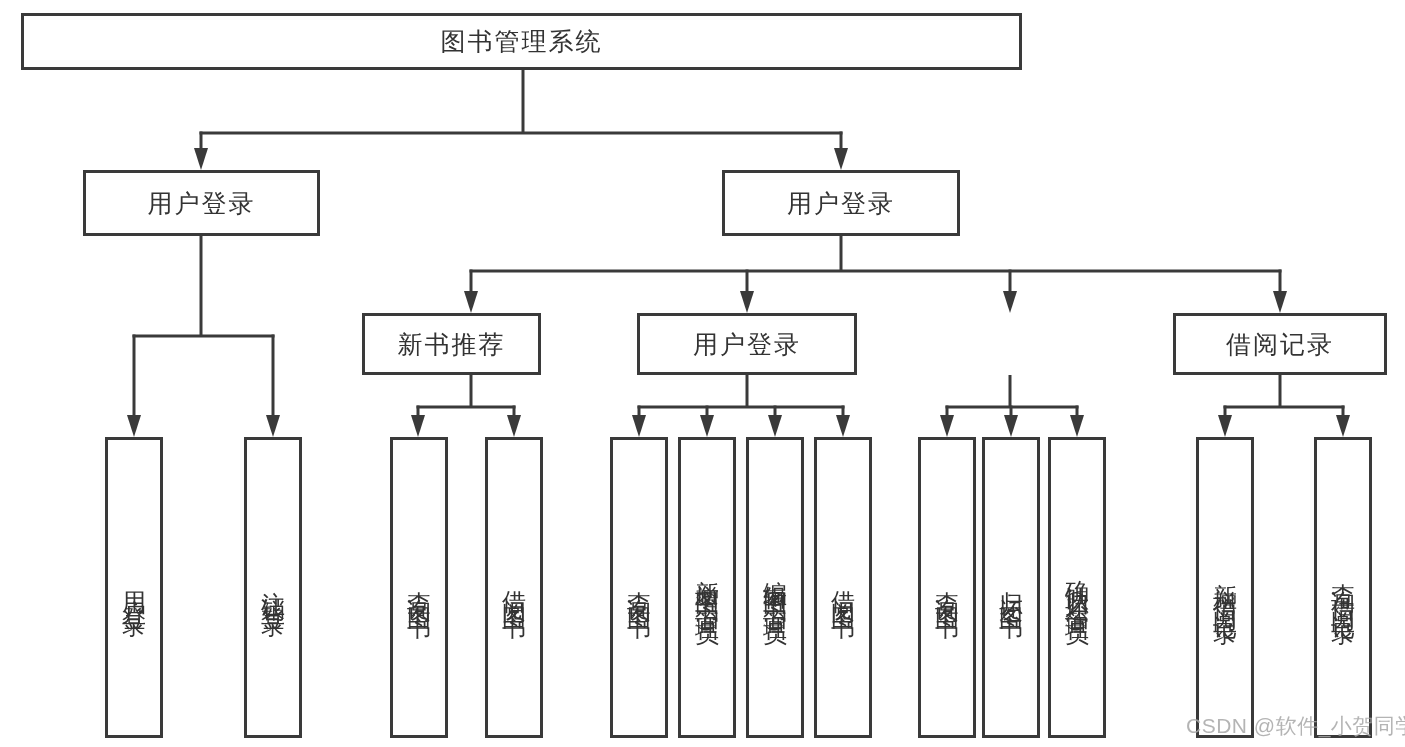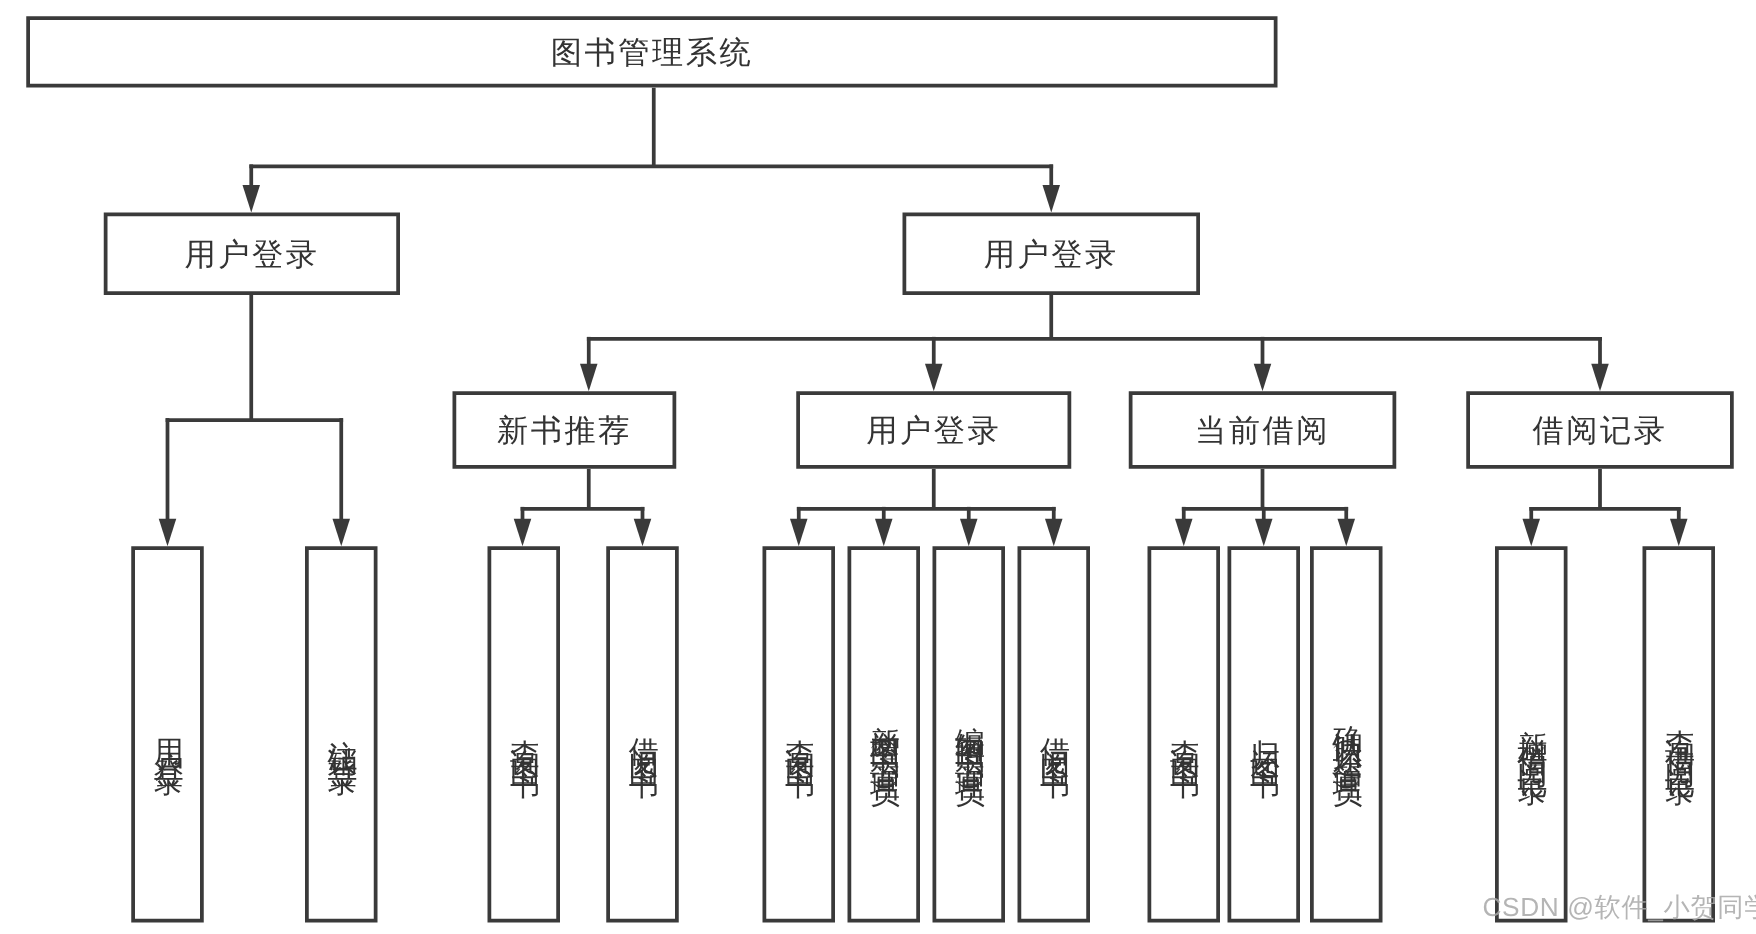--- a/index.html
+++ b/index.html
@@ -132,23 +132,20 @@
   <div class="box" style="left:722px; top:170px; width:238px; height:66px;">
     <span class="hlabel">用户登录</span>
   </div>
 
   <div class="box" style="left:362px; top:313px; width:179px; height:62px;">
     <span class="hlabel">新书推荐</span>
   </div>
   <div class="box" style="left:637px; top:313px; width:220px; height:62px;">
     <span class="hlabel">用户登录</span>
   </div>
-  <div class="box" style="left:903px; top:313px; width:214px; height:62px;">
-    <span class="hlabel">当前借阅</span>
-  </div>
   <div class="box" style="left:1173px; top:313px; width:214px; height:62px;">
     <span class="hlabel">借阅记录</span>
   </div>
 
   <div class="box leaf" style="left:105px;">
     <span class="vlabel">用户登录</span>
   </div>
   <div class="box leaf" style="left:244px;">
     <span class="vlabel">注销登录</span>
   </div>

